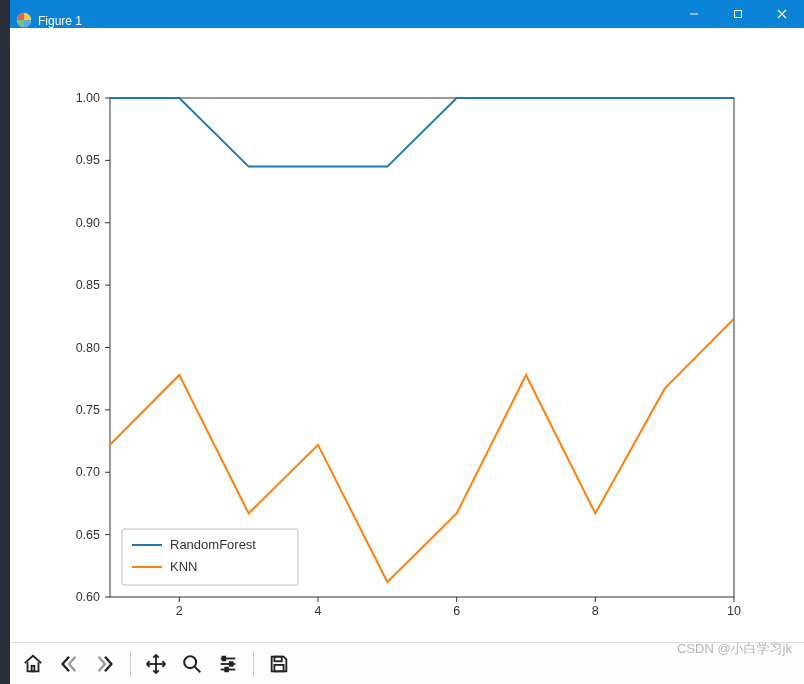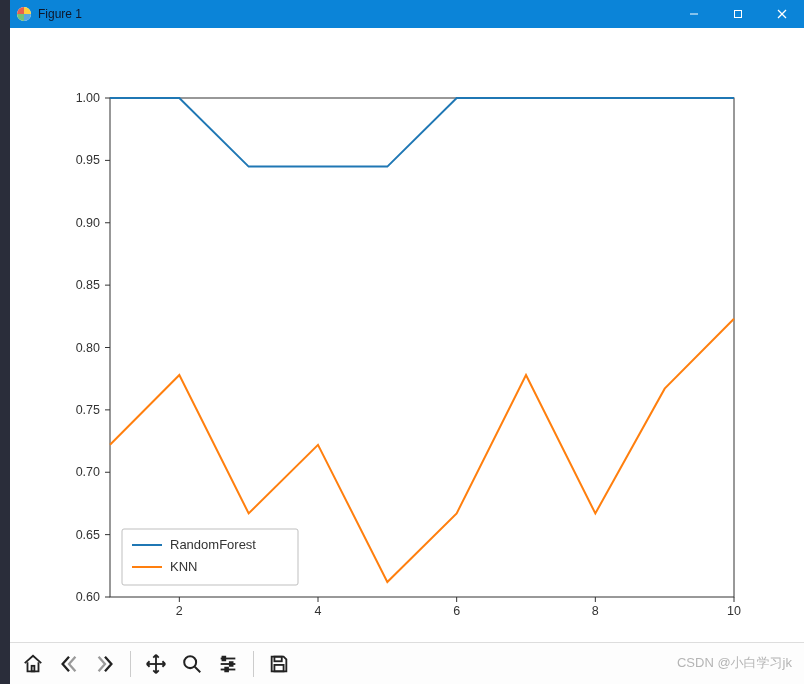--- a/index.html
+++ b/index.html
@@ -10,22 +10,22 @@
       left: 10px; top: 0;
       width: 794px; height: 684px;
       background: #ffffff;
       display: flex;
       flex-direction: column;
     }
     .titlebar {
       height: 28px;
       background: #0b84d8;
       display: flex;
-      align-items: center;
-      color: #0f172a;
+      align-items: flex-end;
+      color: #ffffff;
       font-size: 12px;
       user-select: none;
     }
     .titlebar .icon-app {
       width: 16px; height: 16px; margin: 0 6px;
       display: inline-flex; align-items: center; justify-content: center;
     }
     .titlebar .title { flex: 0 0 auto; }
     .titlebar .spacer { flex: 1 1 auto; }
     .titlebar .winbtn {
@@ -52,21 +52,21 @@
       width: 1px; height: 26px; background: #ccc; margin: 0 6px;
     }
     .tbtn {
       width: 34px; height: 34px;
       display: flex; align-items: center; justify-content: center;
       color: #222;
     }
     .tbtn svg { width: 22px; height: 22px; }
     .watermark {
       position: absolute;
-      right: 12px; bottom: 12px;
+      right: 12px; bottom: 26px;
       font-size: 13px;
       color: rgba(120,120,120,0.55);
       pointer-events: none;
     }
     .axis-text { font-size: 12.5px; fill: #333; font-family: Arial, sans-serif; }
     .tick { stroke: #333; stroke-width: 1; }
     .spine { stroke: #333; stroke-width: 1; fill: none; }
     .series { fill: none; stroke-width: 2; }
     .legend-box { fill: #fff; stroke: #bfbfbf; stroke-width: 1; }
     .legend-text { font-size: 13px; fill: #333; font-family: Arial, sans-serif; }

